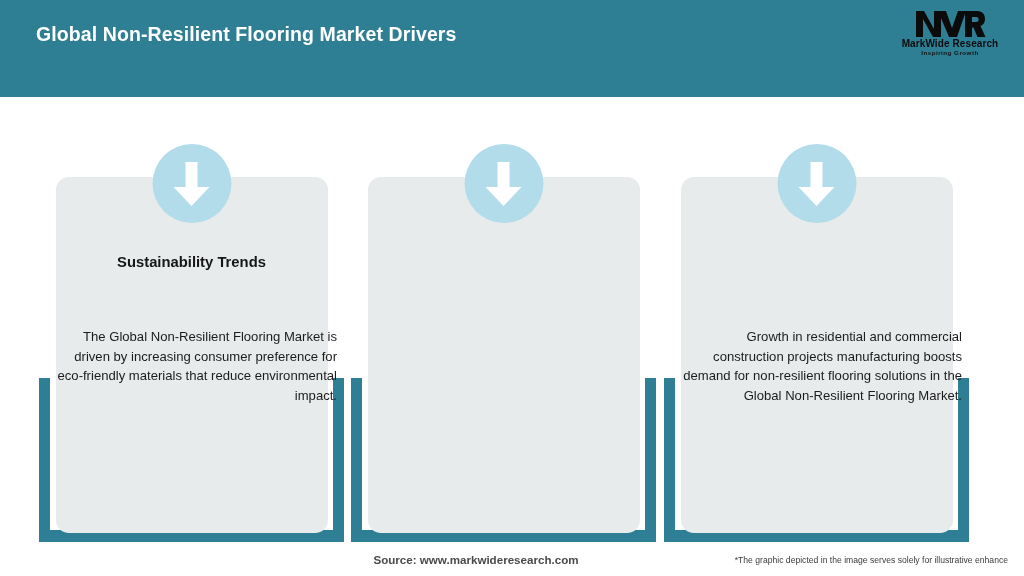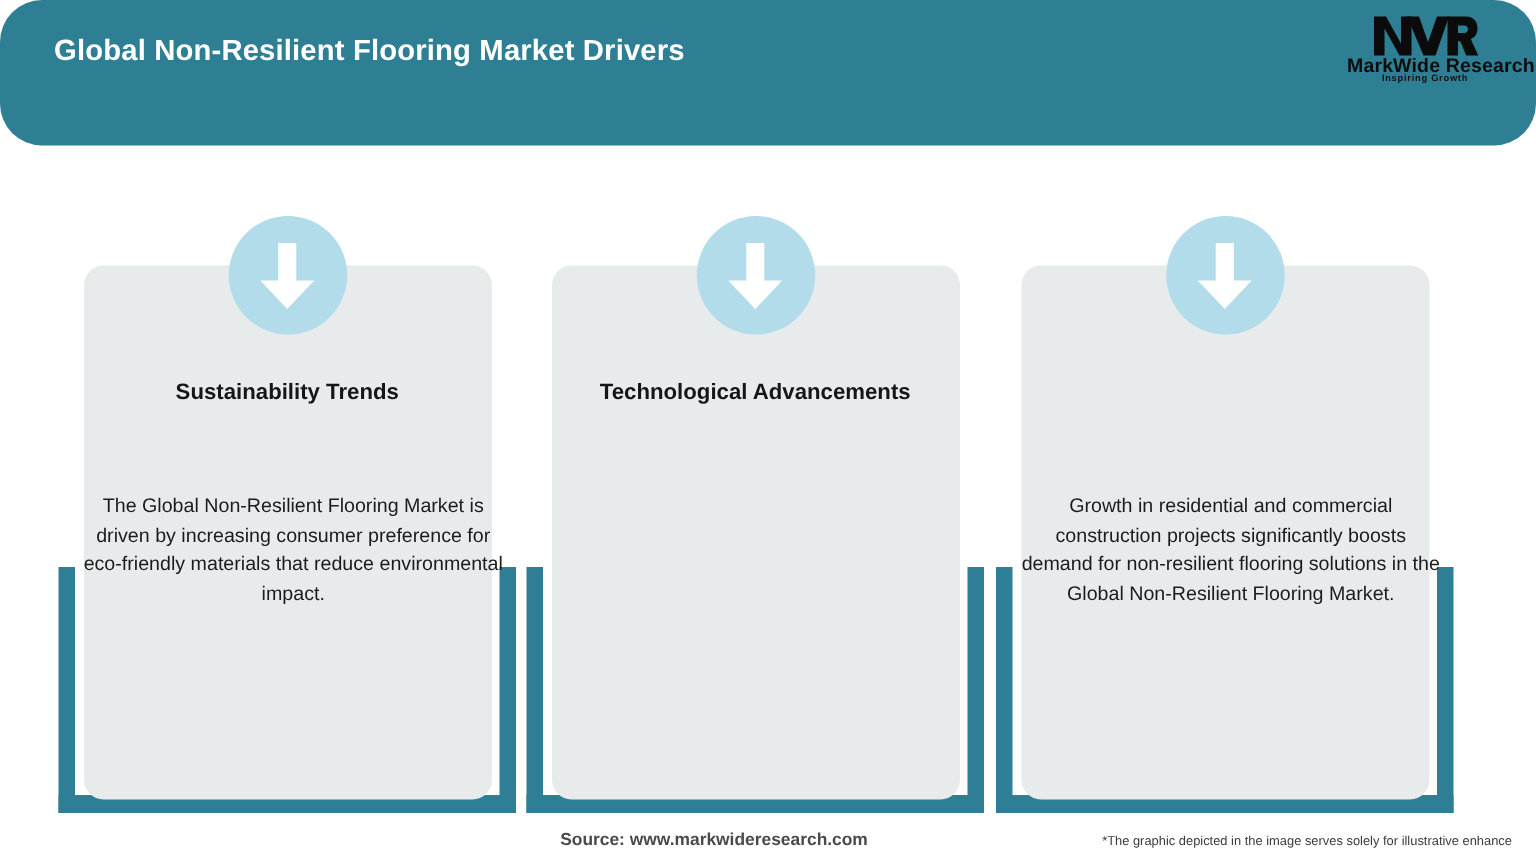--- a/index.html
+++ b/index.html
@@ -17,21 +17,20 @@
 
   
   .header {
     position: absolute;
     left: 0;
     top: 0;
     width: 1024px;
     height: 97px;
     background: #2f7f94;
     box-sizing: border-box;
-    border-radius: 28px;
   }
   .header-title {
     position: absolute;
     left: 36px;
     top: 23px;
     font-size: 19.5px;
     font-weight: bold;
     color: #ffffff;
     letter-spacing: 0.1px;
     white-space: nowrap;
@@ -46,21 +45,21 @@
     height: 52px;
     text-align: center;
   }
   .logo-mark {
     display: block;
     height: 30px;
     line-height: 30px;
   }
   .logo-name {
     display: block;
-    font-size: 13px;
+    font-size: 10px;
     font-weight: bold;
     color: #0d0d0d;
     letter-spacing: 0.1px;
     line-height: 10px;
     white-space: nowrap;
   }
   .logo-tag {
     display: block;
     font-size: 6.2px;
     font-weight: bold;
@@ -148,21 +147,21 @@
     line-height: 18px;
   }
   .card-body {
     position: absolute;
     left: 24px;
     right: 16px;
     top: 230px;
     font-size: 13.1px;
     color: #1c1c1c;
     line-height: 19.5px;
-    text-align: center;
+    text-align: right;
   }
 
   
   .source {
     position: absolute;
     left: 0;
     top: 553px;
     width: 952px;
     text-align: center;
     font-size: 11.6px;
@@ -220,34 +219,33 @@
       <div class="bracket-bar bracket-left"></div>
       <div class="bracket-bar bracket-right"></div>
       <div class="bracket-bar bracket-bottom"></div>
     </div>
     <div class="card"></div>
     <div class="icon-badge">
       <svg width="40" height="48" viewBox="0 0 40 48" xmlns="http://www.w3.org/2000/svg">
         <path d="M14 2 L26 2 L26 27 L38 27 L20 46 L2 27 L14 27 Z" fill="#ffffff"></path>
       </svg>
     </div>
-    <div class="card-title">Technological Advancements</div>
   </div>
 
   <div class="card-group g3">
     <div class="bracket">
       <div class="bracket-bar bracket-left"></div>
       <div class="bracket-bar bracket-right"></div>
       <div class="bracket-bar bracket-bottom"></div>
     </div>
     <div class="card"></div>
     <div class="icon-badge">
       <svg width="40" height="48" viewBox="0 0 40 48" xmlns="http://www.w3.org/2000/svg">
         <path d="M14 2 L26 2 L26 27 L38 27 L20 46 L2 27 L14 27 Z" fill="#ffffff"></path>
       </svg>
     </div>
-    <div class="card-body">Growth in residential and commercial construction projects significantly boosts demand for non-resilient flooring solutions in the Global Non-Resilient Flooring Market.</div>
+    <div class="card-body">Growth in residential and commercial construction projects manufacturing boosts demand for non-resilient flooring solutions in the Global Non-Resilient Flooring Market.</div>
   </div>
 
 </div>
 
 <div class="source">Source: www.markwideresearch.com</div>
 <div class="disclaimer">*The graphic depicted in the image serves solely for illustrative enhance</div>
 
 </body></html>

